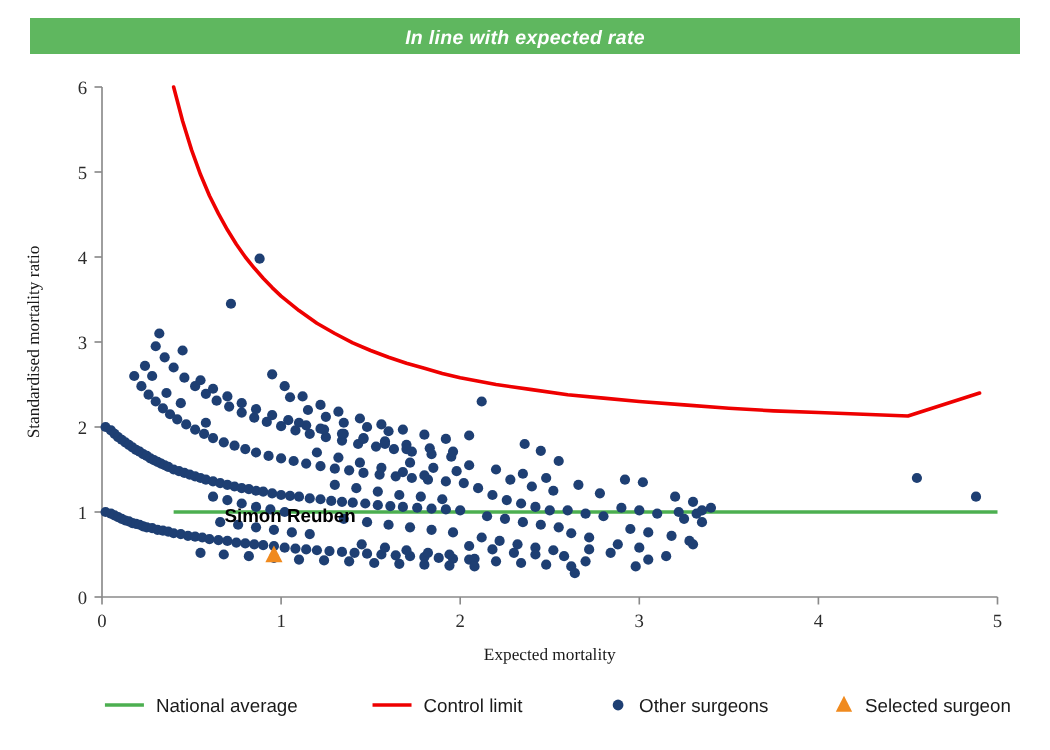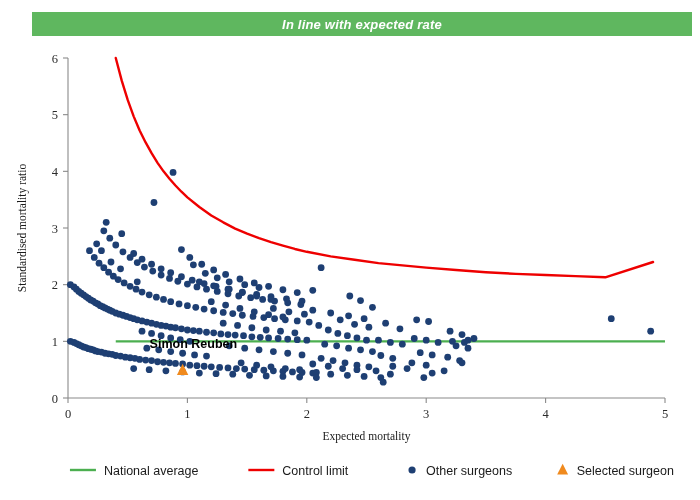--- a/index.html
+++ b/index.html
@@ -14,21 +14,21 @@
     overflow: hidden;
     position: relative;
   }
   #chart-root {
     position: relative;
     width: 700px;
     height: 500px;
   }
   .banner {
     position: absolute;
-    left: 32px;
+    left: 20px;
     top: 12px;
     width: 660px;
     height: 24px;
     display: flex;
     align-items: center;
     justify-content: center;
     box-sizing: border-box;
   }
   .banner-text {
     color: #ffffff;

